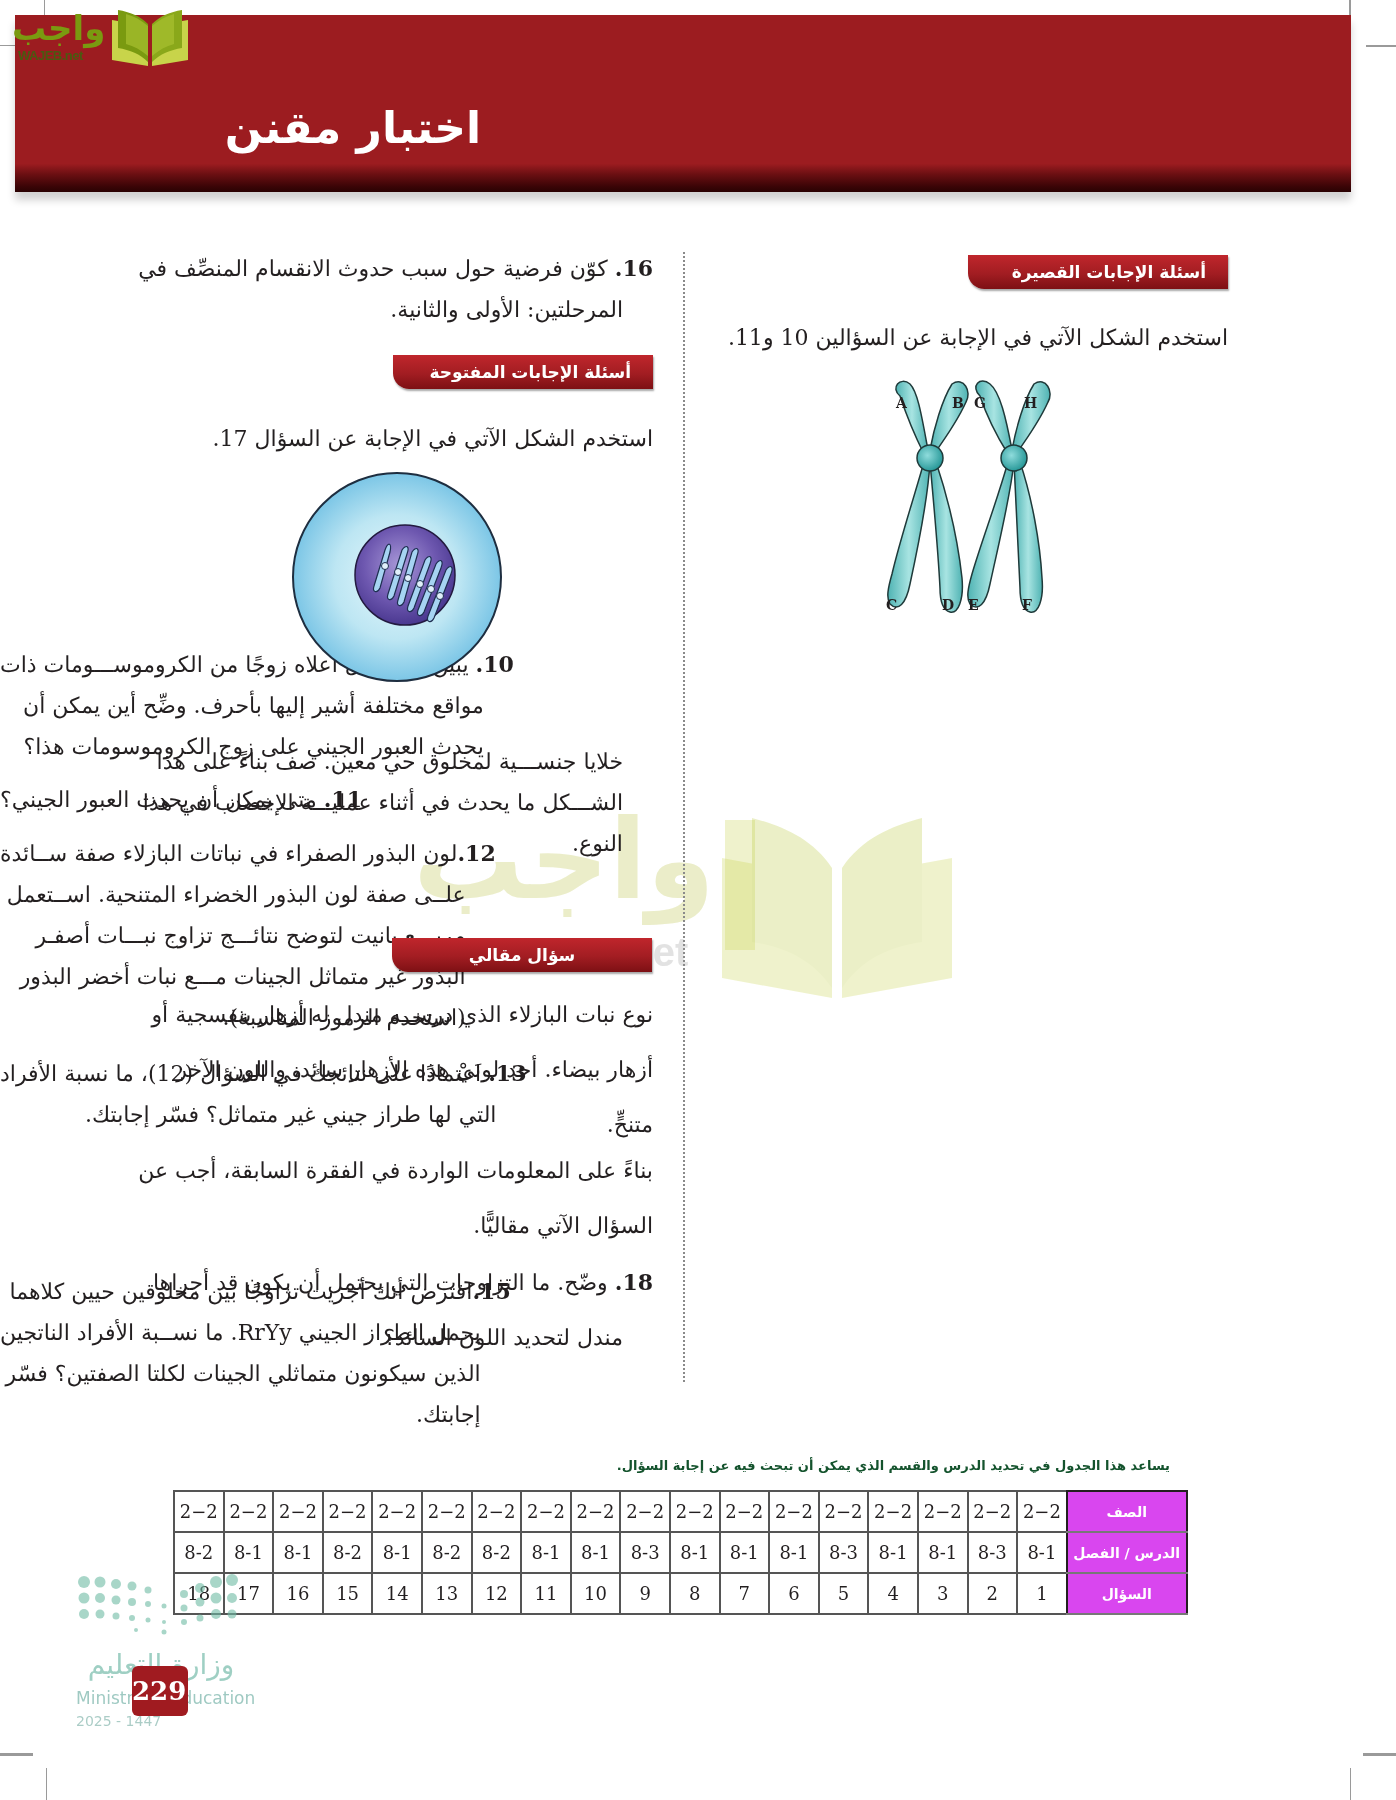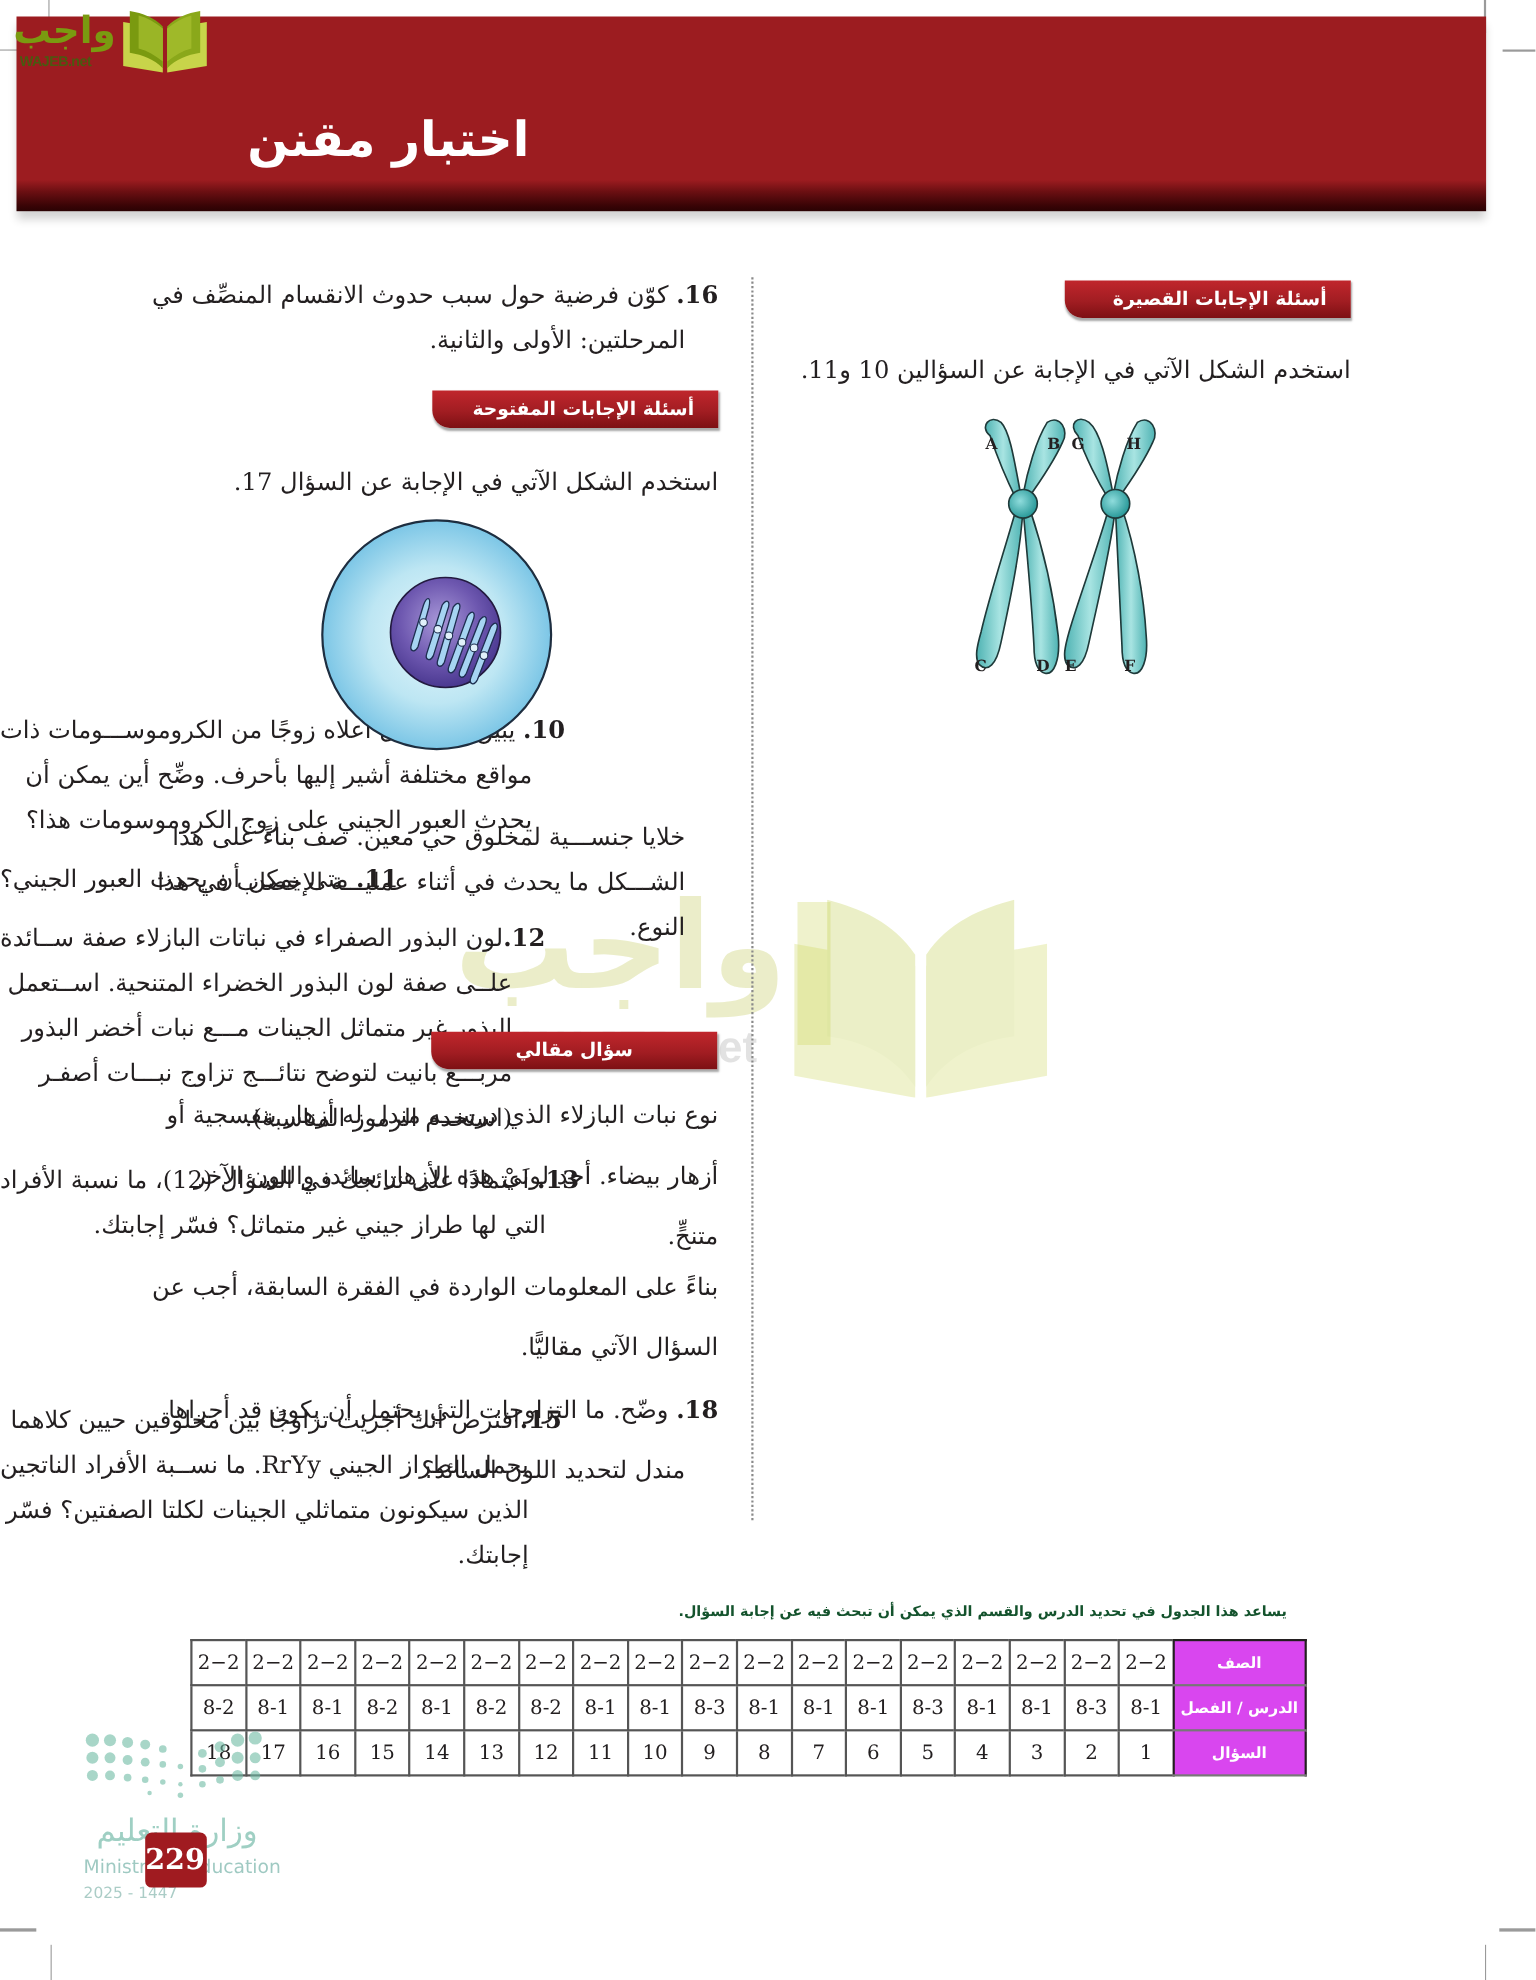--- a/index.html
+++ b/index.html
@@ -161,22 +161,22 @@
   <div style="padding-right:30px">يحدث العبور الجيني على زوج الكروموسومات هذا؟</div>
 </div>
 
 <div class="col para" style="top:779px;">
   <div><span class="qnum">11.</span> <span>متى يمكن أن يحدث العبور الجيني؟</span></div>
 </div>
 
 <div class="col para" style="top:833px;">
   <div><span class="qnum">12.</span><span>لون البذور الصفراء في نباتات البازلاء صفة ســائدة</span></div>
   <div style="padding-right:30px">علــى صفة لون البذور الخضراء المتنحية. اســتعمل</div>
+  <div style="padding-right:30px">مربـــع بانيت لتوضح نتائـــج تزاوج نبـــات أصفـر</div>
   <div style="padding-right:30px">البذور غير متماثل الجينات مـــع نبات أخضر البذور</div>
-  <div style="padding-right:30px">مربـــع بانيت لتوضح نتائـــج تزاوج نبـــات أصفـر</div>
   <div style="padding-right:30px">(استخدم الرموز المناسبة).</div>
 </div>
 
 <div class="col para" style="top:1053px;">
   <div><span class="qnum">13.</span> <span>اعتمادًا على نتائجك في السؤال (12)، ما نسبة الأفراد</span></div>
   <div style="padding-right:30px">التي لها طراز جيني غير متماثل؟ فسّر إجابتك.</div>
 </div>
 
 <div class="col para" style="top:1183px;">
 </div>

